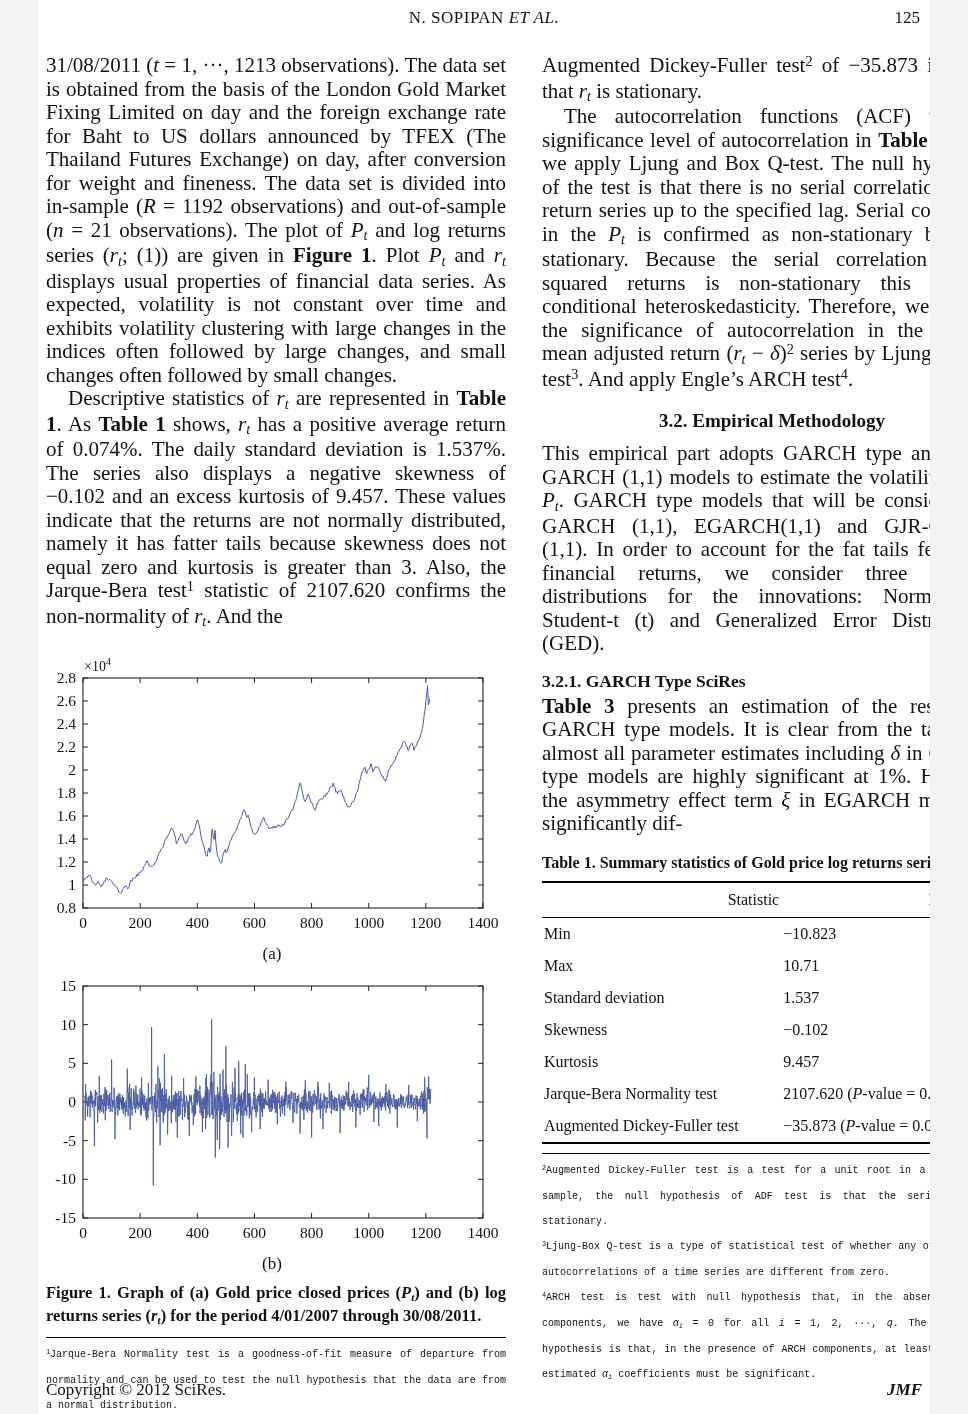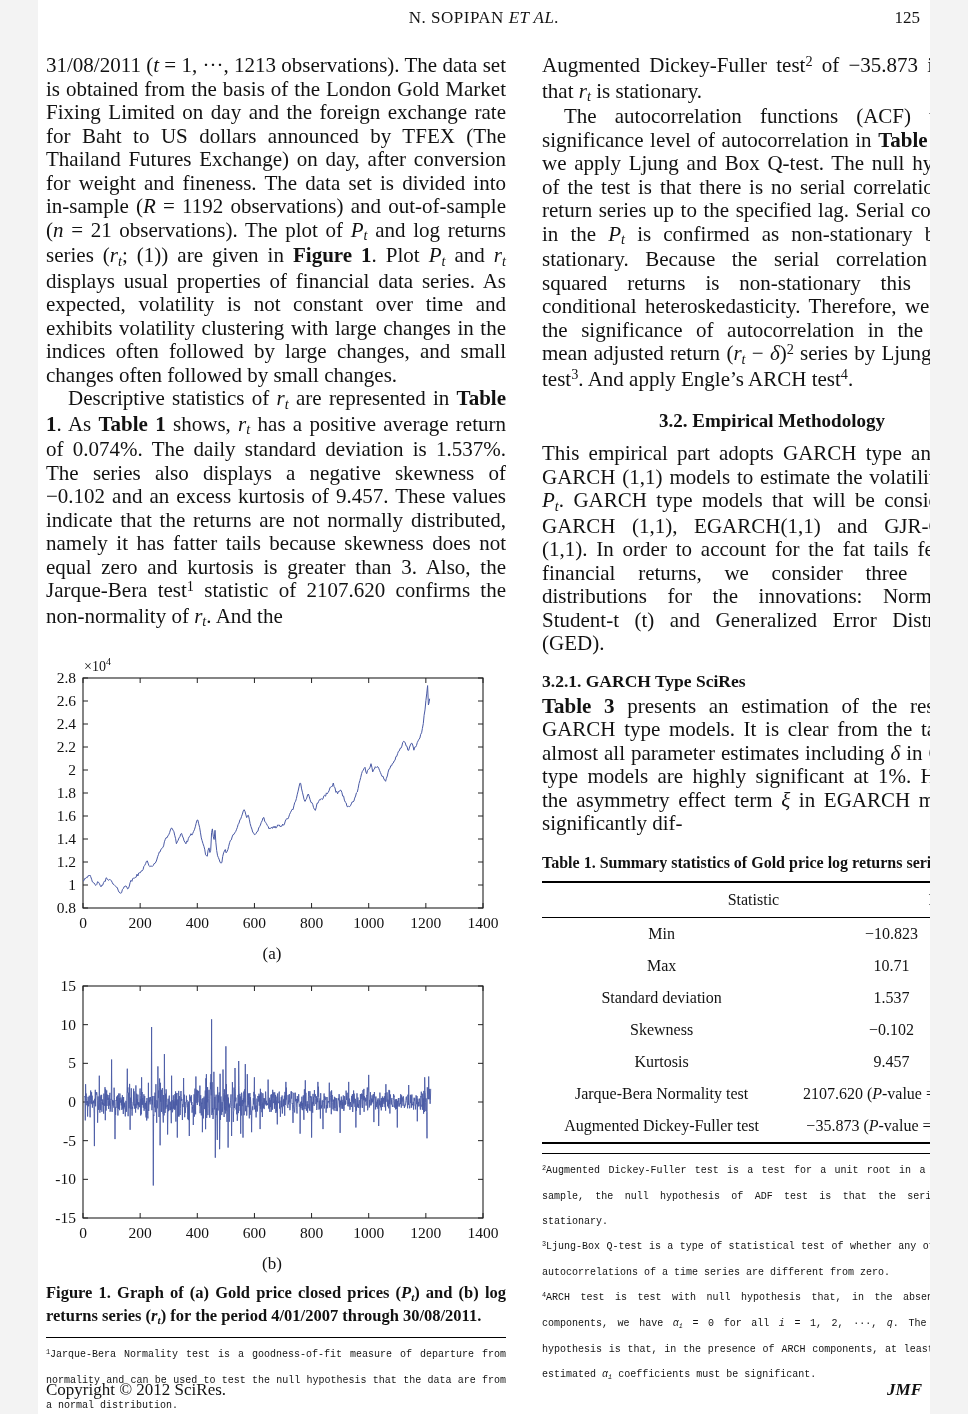--- a/index.html
+++ b/index.html
@@ -23,21 +23,21 @@
   .run-sup{font-size:68%;position:relative;top:-0.45em;}
   .chart{display:block;margin-top:22px;}
   .chart.b{margin-top:10px;}
   .sub-label{text-align:center;font-size:17px;line-height:20px;margin:0 0 8px 0;width:452px;}
   .fig-caption{font-weight:bold;font-size:16.5px;line-height:22px;text-align:justify;margin-top:0;}
   .fnrule{border-top:1.3px solid #000;margin:9px 0 4px 0;height:0;}
   .footnote{font-size:10px;line-height:25px;text-align:justify;margin:0;font-family:Liberation Mono, monospace;}
   .tbl-caption{font-weight:bold;font-size:16px;line-height:21.5px;text-align:justify;margin-top:16px;}
   table.t1{width:100%;border-collapse:collapse;margin-top:6px;border-top:2px solid #000;border-bottom:2px solid #000;}
   table.t1 th{font-weight:normal;font-size:16px;padding:8px 2px;text-align:right;border-bottom:1.6px solid #000;}
-  table.t1 td{font-size:16px;padding:7px 2px;text-align:center;}
+  table.t1 td{font-size:16px;padding:7px 2px;text-align:left;}
   table.t1 col.c1{width:52%;}
   .footer{position:absolute;left:8px;right:8px;bottom:14px;display:flex;justify-content:space-between;font-size:17px;margin-top:23px;}
   .footer .journal{font-weight:bold;font-style:italic;}
 </style>
 </head>
 <body>
 
 <div class="page">
 
   <div class="header">

